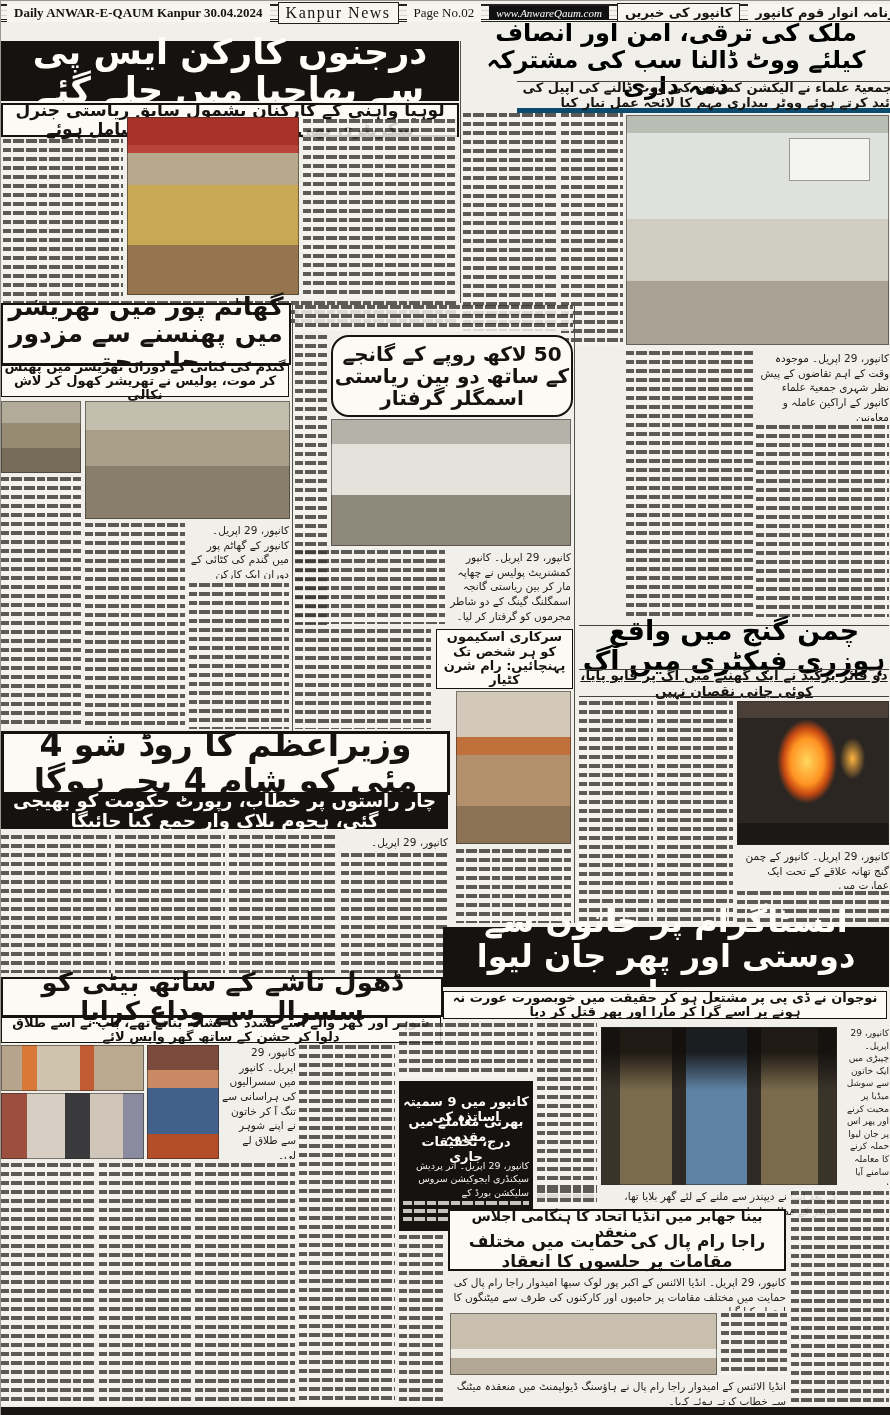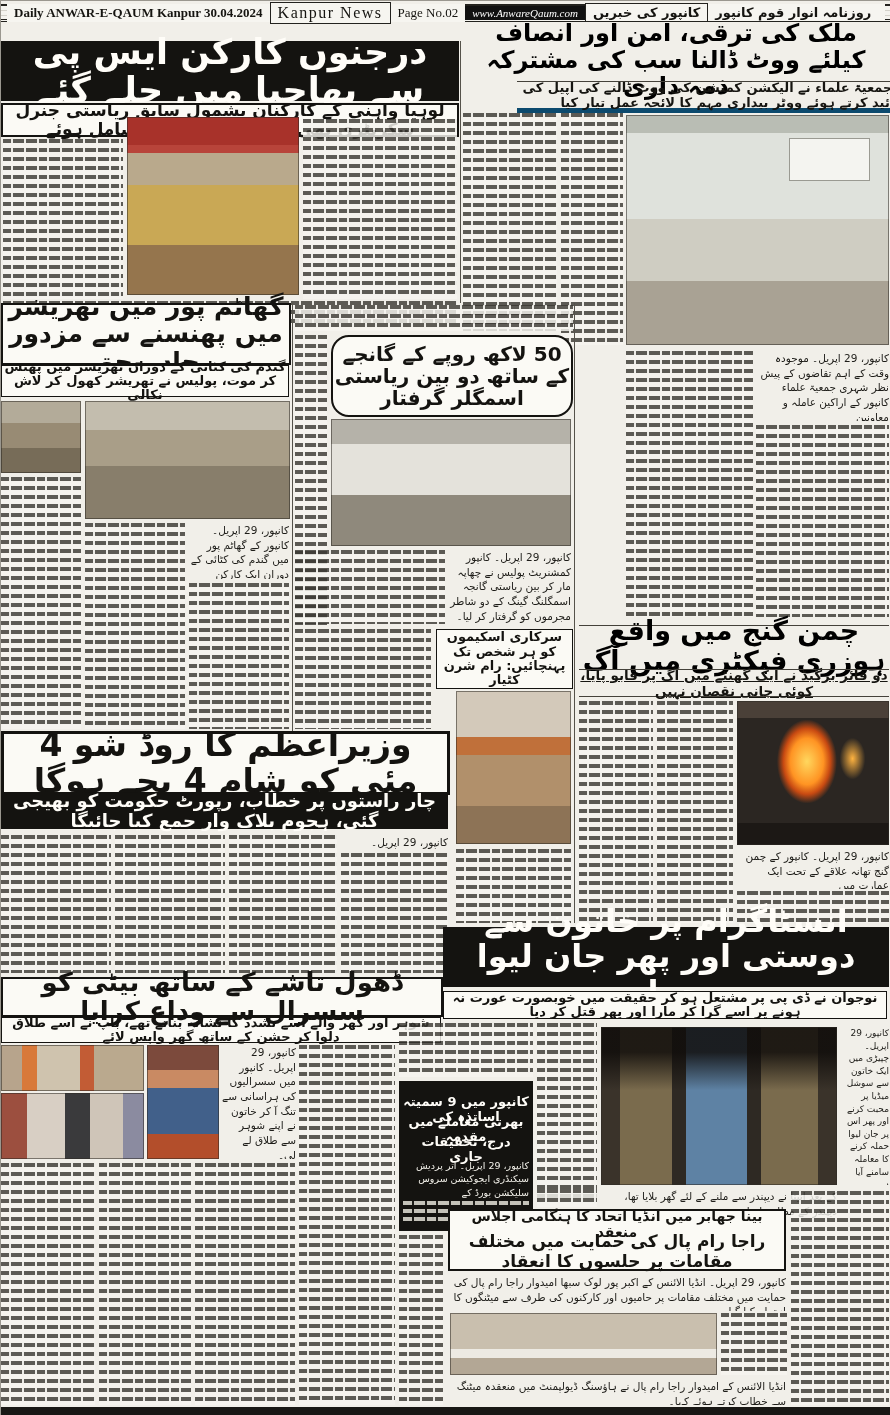--- a/index.html
+++ b/index.html
@@ -9,21 +9,21 @@
   .abs{position:absolute;}
   .urdu{direction:rtl;font-family:"DejaVu Sans",sans-serif;color:#161511;}
   .latin{font-family:"Liberation Serif",serif;color:#161511;}
   .center{display:flex;align-items:center;justify-content:center;text-align:center;}
   .bold{font-weight:bold;}
 
   
   .masthead{left:0;top:3px;width:890px;height:18px;background:#f4f3ee;
     border-top:2px solid #23221e;border-bottom:3px double #23221e;
     background-image:repeating-linear-gradient(180deg,transparent 0 4px,#d4d2ca 4px 5px);
-    display:flex;align-items:center;padding:0 6px;box-sizing:border-box;}
+    display:flex;align-items:center;gap:8px;padding:0 6px;box-sizing:border-box;}
   .mh-seg{background:#f6f5f0;padding:1px 7px;white-space:nowrap;}
   .mh-box{border:1px solid #23221e;}
   .mh-black{background:#111;color:#fff;font-style:italic;}
 
   
   .banner{background:#141310;color:#fffdf8;}
   .hbox{background:#fbfaf5;border:2px solid #141310;color:#141310;}
   .hl{font-weight:bold;direction:rtl;font-family:"DejaVu Sans",sans-serif;line-height:1.1;}
 
   

